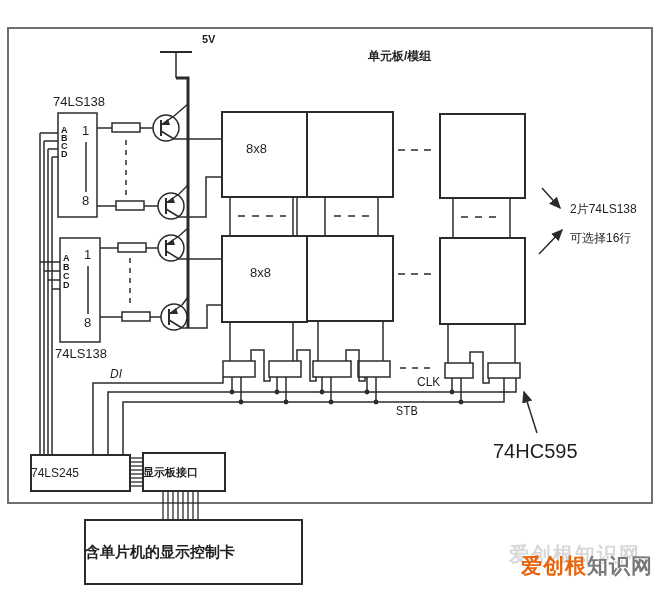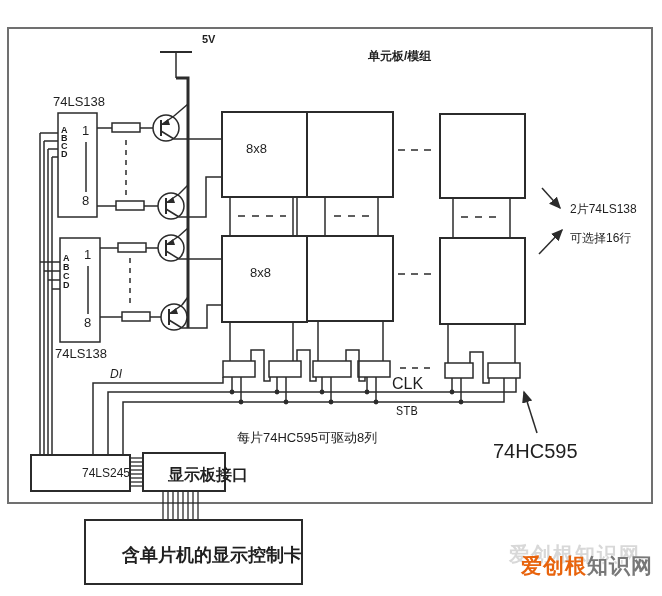--- a/index.html
+++ b/index.html
@@ -5,21 +5,21 @@
   html,body{margin:0;padding:0;background:#fff;}
   .canvas{
     position:relative;width:662px;height:596px;background:#fff;overflow:hidden;
     font-family:"Liberation Sans", sans-serif;color:#1a1a1a;
   }
   .canvas svg{position:absolute;left:0;top:0;}
   .lbl{position:absolute;white-space:nowrap;color:#1f1f1f;}
   .b{font-weight:bold;}
   .pin-col{position:absolute;font-size:9px;font-weight:bold;line-height:8px;letter-spacing:0;}
   .pin-col span{display:block;}
-  .ctr{text-align:right;}
+  .ctr{text-align:left;}
   .wm-main{position:absolute;left:521px;top:552px;font-size:21px;font-weight:bold;letter-spacing:1px;}
   .wm-main .o{color:#e8630c;}
   .wm-main .g{color:#787878;text-shadow:0 0 1px #fff,1px 1px 0 #fff;}
   .wm-ghost{position:absolute;left:509px;top:541px;font-size:20px;font-weight:bold;
     color:#9a9a9a;opacity:0.38;letter-spacing:2px;}
 </style>
 </head>
 <body>
 
 <div class="canvas">
@@ -247,31 +247,30 @@
     <span>D</span>
   </div>
   <div class="lbl" style="left:84px;top:247px;font-size:13px;">1</div>
   <div class="lbl" style="left:84px;top:315px;font-size:13px;">8</div>
   <div class="lbl" style="left:55px;top:346px;font-size:13px;">74LS138</div>
 
   <div class="lbl" style="left:246px;top:141px;font-size:13px;">8x8</div>
   <div class="lbl" style="left:250px;top:265px;font-size:13px;">8x8</div>
 
   <div class="lbl" style="left:110px;top:367px;font-size:12px;font-style:italic;">DI</div>
-  <div class="lbl" style="left:392px;top:375px;font-size:16px;">CLK</div>
+  <div class="lbl" style="left:417px;top:375px;font-size:12px;">CLK</div>
   <div class="lbl" style="left:396px;top:405px;font-size:12px;font-family:Liberation Mono, monospace;">STB</div>
 
-  <div class="lbl" style="left:237px;top:429px;font-size:13px;">每片74HC595可驱动8列</div>
   <div class="lbl" style="left:493px;top:440px;font-size:20px;">74HC595</div>
 
   <div class="lbl" style="left:570px;top:201px;font-size:12px;">2片74LS138</div>
   <div class="lbl" style="left:570px;top:230px;font-size:12px;">可选择16行</div>
 
   <div class="lbl ctr" style="left:31px;top:466px;width:99px;font-size:12px;">74LS245</div>
-  <div class="lbl ctr b" style="left:143px;top:465px;width:105px;font-size:16px;">显示板接口</div>
-  <div class="lbl ctr b" style="left:85px;top:543px;width:217px;font-size:18px;">含单片机的显示控制卡</div>
+  <div class="lbl ctr b" style="left:143px;top:465px;width:105px;font-size:11px;">显示板接口</div>
+  <div class="lbl ctr b" style="left:85px;top:543px;width:217px;font-size:15px;">含单片机的显示控制卡</div>
 
   <div class="wm-ghost"><span>爱创根</span><span>知识网</span></div>
   <div class="wm-main">
     <span class="o">爱创根</span><span class="g">知识网</span>
   </div>
 
 </div>
 
 </body></html>

